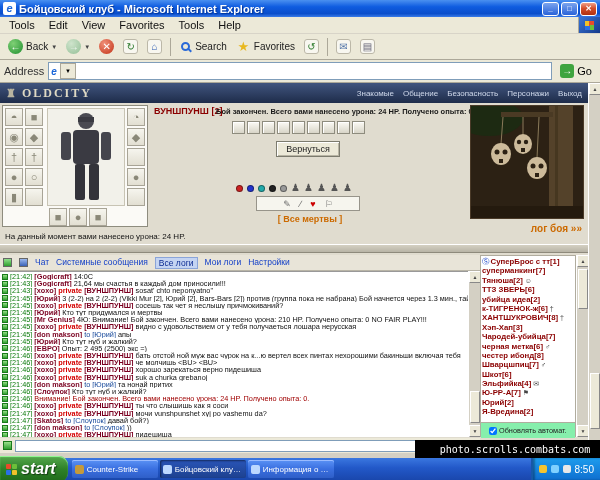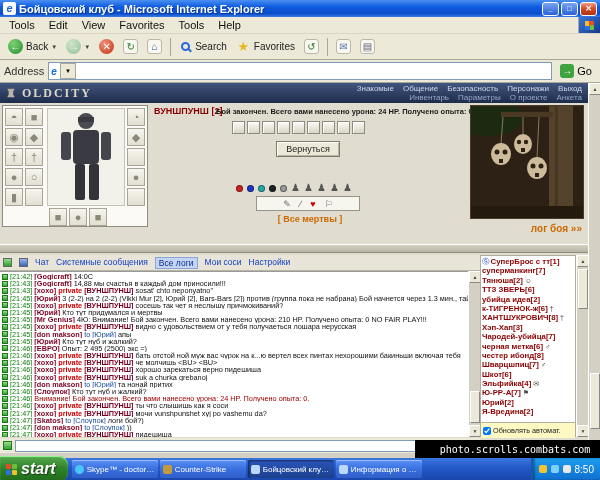--- a/index.html
+++ b/index.html
@@ -109,22 +109,22 @@
 .page-sb{left:588px;top:0;width:12px;height:375px}
 .sb-btn{position:absolute;left:0;width:12px;height:12px;background:#ece9d8;border:1px solid #fff;
  border-right-color:#888;border-bottom-color:#888;font-size:5px;text-align:center;line-height:10px;color:#444}
 .sb-thumb{position:absolute;left:1px;width:10px;background:#ece9d8;border:1px solid #fff;border-right-color:#888;border-bottom-color:#888}
 
 .userpanel{position:absolute;left:480px;top:172px;width:96px;height:182px;background:#fff;border:1px solid #b0ac9e;overflow:hidden;padding:1px}
 .user-row{height:9.4px;line-height:9.4px;font-size:7.8px;white-space:nowrap;overflow:hidden;display:flex;align-items:center;cursor:pointer}
 .ubadge{color:#1440c8;font-size:7.5px;margin-right:1px}
 .uname{color:#8b0000;font-weight:bold}
 .upost{color:#444;margin-left:2px;font-size:7px}
-.autoupd{position:absolute;left:481px;top:339px;width:94px;height:16px;background:#fef9c3;border-top:1px solid #b0ac9e;
- display:flex;align-items:center;font-size:7.3px;gap:2px;padding-left:2px;color:#222}
+.autoupd{position:absolute;left:481px;top:339px;width:94px;height:16px;background:#86efac;border-top:1px solid #b0ac9e;
+ display:flex;align-items:center;font-size:7.3px;gap:2px;padding-left:8px;color:#222}
 .autoupd input{width:8px;height:8px}
 
 .inputrow{position:absolute;left:0;top:355px;width:480px;height:15px;background:#ece9d8;display:flex;align-items:center;gap:3px;padding:0 3px}
 .inp-ico{width:9px;height:9px;background:linear-gradient(180deg,#9ae08a,#2f9f2f);border:1px solid #1a7a1a;flex:none}
 .chat-input{flex:1;height:12px;border:1px solid #7f9db9;background:#fff;font-size:8px;padding:0 2px;font-family:"Liberation Sans",sans-serif}
 .smiley{color:#e8a000;font-size:11px;line-height:12px}
 .bottomstrip{position:absolute;left:0;top:370px;width:600px;height:5px;background:#d4d0c4}
 
 .watermark{position:absolute;left:415px;top:440px;width:200px;height:18px;background:#000;color:#fff;
  font-family:"DejaVu Sans Mono",monospace;font-size:10px;display:flex;align-items:center;justify-content:center}
@@ -233,21 +233,20 @@
 
   <div class="page">
 
     <div class="gheader">
       <span class="glogo">
         <span class="rook">♜</span>
         <span>OLDCITY</span>
       </span>
       <span class="gnav">
         <div id="nav1"><span class="nav-link">Знакомые</span><span class="nav-link">Общение</span><span class="nav-link">Безопасность</span><span class="nav-link">Персонажи</span><span class="nav-link">Выход</span></div>
-        <div id="nav2"><span class="nav-link">Инвентарь</span><span class="nav-link">Параметры</span><span class="nav-link">О проекте</span><span class="nav-link">Анкета</span></div>
       </span>
     </div>
 
     <div class="invpanel" id="invpanel">
       <div class="doll">
         <svg width="76" height="96" viewBox="0 0 76 96">
           <circle cx="38" cy="12" r="8" fill="#4a4a52"></circle>
           <rect x="30" y="8" width="16" height="5" fill="#3a3a42"></rect>
           <rect x="25" y="21" width="26" height="34" rx="4" fill="#3a3a42"></rect>
           <rect x="13" y="23" width="10" height="28" rx="3" fill="#45454d"></rect>
@@ -334,46 +333,47 @@
             <rect x="50" y="42" width="4" height="4"></rect>
           <circle cx="62" cy="60" r="2.5"></circle>
             <circle cx="70" cy="60" r="2.5"></circle>
             <rect x="64" y="67" width="4" height="4"></rect>
         </g>
         <rect x="0" y="100" width="112" height="12" fill="#241a0e"></rect>
       </svg>
     </div>
     <div class="loglink">лог боя »»</div>
 
+    <div class="damage">На данный момент вами нанесено урона: 24 HP.</div>
     <div class="band"></div>
 
     <div class="tabsrow">
       <span class="tabico g"></span>
       <span class="tabico b"></span>
       <span id="tab-items" style="display:flex;gap:7px">
           <span class="tab">Чат</span>
           <span class="tab">Системные сообщения</span>
           <span class="tab tab-active">Все логи</span>
-          <span class="tab">Мои соси</span>
+          <span class="tab">Мои логи</span>
           <span class="tab">Настройки</span>
         </span>
     </div>
 
     <div class="chat" id="chat-lines">
         <div class="chat-line">
           <span class="cicon"></span>
           <span class="ctime">[21:42]</span>
           <span class="c-n">[Gogicraft]</span>
           <span class="c-t">14:0C</span>
         </div>
         <div class="chat-line">
           <span class="cicon"></span>
           <span class="ctime">[21:43]</span>
           <span class="c-n">[Gogicraft]</span>
-          <span class="c-t">14,88 мы счастья в каждый дом приносили!!!</span>
+          <span class="c-t">21,64 мы счастья в каждый дом приносили!!!</span>
         </div>
         <div class="chat-line">
           <span class="cicon"></span>
           <span class="ctime">[21:43]</span>
           <span class="c-n">[xoxo]</span>
           <span class="c-p">private</span>
           <span class="c-n">[ВУНШПУНШ]</span>
           <span class="c-t">sosat' chto neponyatno"</span>
         </div>
         <div class="chat-line">
@@ -493,21 +493,21 @@
           <span class="c-n">[xoxo]</span>
           <span class="c-p">private</span>
           <span class="c-n">[ВУНШПУНШ]</span>
           <span class="c-t">мочи vunshpunshet xyj po vashemu da?</span>
         </div>
         <div class="chat-line">
           <span class="cicon"></span>
           <span class="ctime">[21:47]</span>
           <span class="c-n">[Skatos]</span>
           <span class="c-b">to [Слоупок]</span>
-          <span class="c-t">логи бой?)</span>
+          <span class="c-t">давай бой?)</span>
         </div>
         <div class="chat-line">
           <span class="cicon"></span>
           <span class="ctime">[21:47]</span>
           <span class="c-n">[don makson]</span>
           <span class="c-b">to [Слоупок]</span>
           <span class="c-t">))</span>
         </div>
         <div class="chat-line">
           <span class="cicon"></span>
@@ -617,24 +617,20 @@
       <span class="startflag">
           <i class="sf1"></i>
           <i class="sf2"></i>
           <i class="sf3"></i>
           <i class="sf4"></i>
         </span>
       <span>start</span>
     </span>
     <span class="tasks" id="tasks">
         <div class="task">
-          <span class="ticon ic-skype"></span>
-          <span class="tlabel">Skype™ - doctoru1</span>
-        </div>
-        <div class="task">
           <span class="ticon ic-cs"></span>
           <span class="tlabel">Counter-Strike</span>
         </div>
         <div class="task task-active">
           <span class="ticon ic-ie"></span>
           <span class="tlabel">Бойцовский клуб - M...</span>
         </div>
         <div class="task">
           <span class="ticon ic-ie"></span>
           <span class="tlabel">Информация о BUY...</span>

